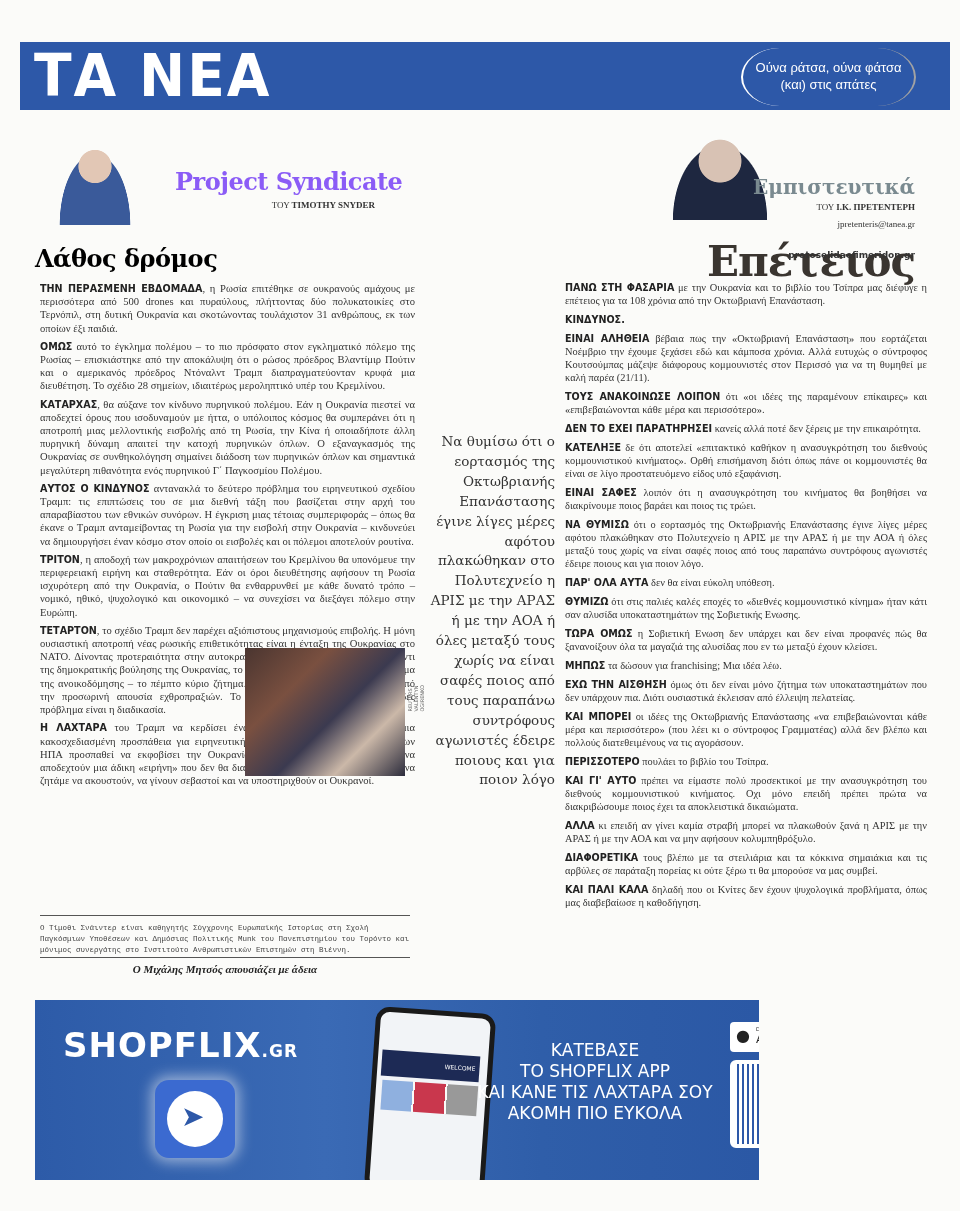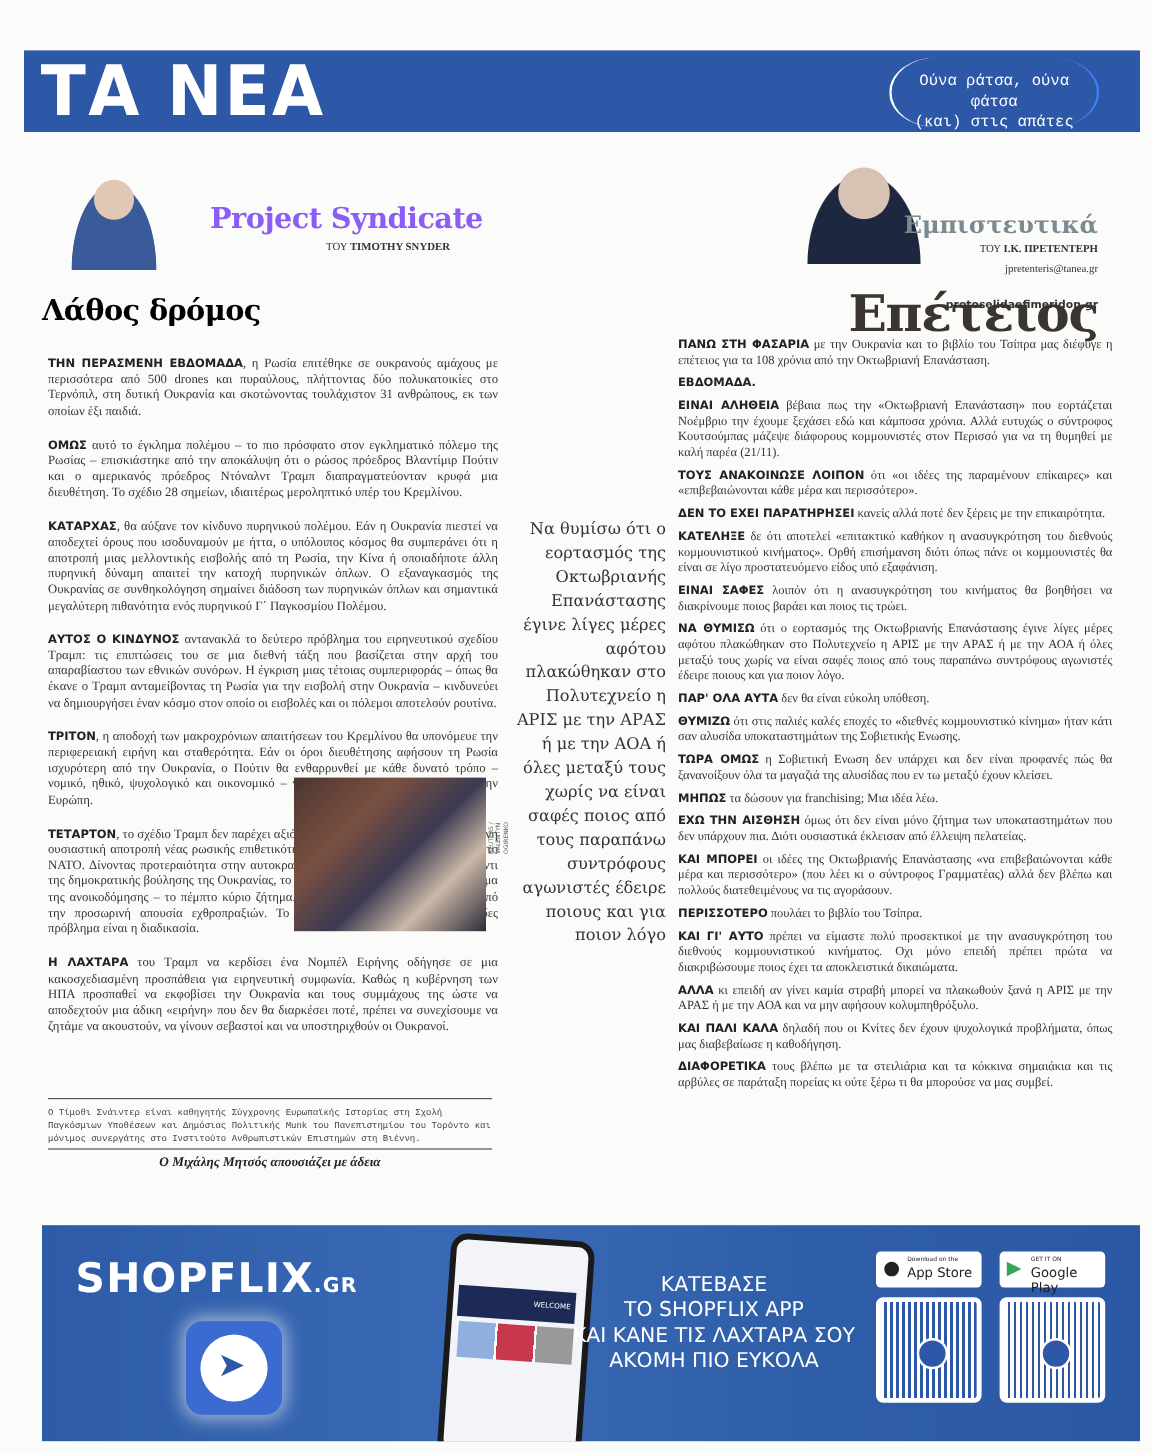--- a/index.html
+++ b/index.html
@@ -1,52 +1,52 @@
 <!DOCTYPE html>
 <html><head>
 <meta charset="utf-8">
 <style>
   html, body { margin:0; padding:0; }
   body { width:960px; height:1211px; background:#fbfbf9; position:relative; overflow:hidden; font-family:"DejaVu Serif", serif; color:#2a2a2a; }
   .masthead { position:absolute; left:20px; top:42px; width:930px; height:68px; background:#2d58a8; }
   .masthead .logo { position:absolute; left:14px; top:2px; font-family:"DejaVu Sans", sans-serif; font-weight:bold; font-size:58px; color:#fff; letter-spacing:2px; line-height:64px; transform:scaleX(0.95); transform-origin:left; }
-  .masthead .tag { position:absolute; right:34px; top:6px; width:175px; height:58px; border-left:2px solid #fff; border-right:2px solid #3b82f6; border-radius:40px / 30px; color:#fff; font-family:Liberation Mono, monospace; font-size:13px; text-align:center; line-height:17px; padding-top:11px; box-sizing:border-box; }
+  .masthead .tag { position:absolute; right:34px; top:6px; width:175px; height:58px; border-left:2px solid #fff; border-right:2px solid #a3a3a3; border-radius:40px / 30px; color:#fff; font-family:Liberation Sans, sans-serif; font-size:13px; text-align:center; line-height:17px; padding-top:11px; box-sizing:border-box; }
 
   .col-left { position:absolute; left:40px; top:125px; width:380px; }
   .author-photo { position:absolute; width:90px; height:90px; border-radius:0; overflow:hidden; }
   .photo-left { left:10px; top:10px; background:radial-gradient(circle at 50% 35%, #e2c7b5 0 22%, transparent 23%), radial-gradient(ellipse at 50% 100%, #3a5a9a 0 55%, transparent 56%), #fbfbf9; }
   .col-name { position:absolute; font-weight:bold; color:#8b5cf6; }
   .ps-title { left:135px; top:42px; font-size:24px; font-family:"DejaVu Serif", serif; letter-spacing:-0.5px; }
   .byline { font-family:"Liberation Serif", serif; font-size:9px; color:#333; position:absolute; }
   .byline b { font-weight:bold; }
   .byline-left { right:45px; top:75px; }
   .headline-left { position:absolute; left:-5px; top:103px; font-family:"DejaVu Serif", serif; font-size:24px; color:#000000; letter-spacing:-0.5px; font-weight:bold; }
   .article { position:absolute; font-family:"Liberation Serif", serif; font-size:10.6px; line-height:13.2px; text-align:justify; color:#333; }
-  .article p { margin:15px 0 5px 0; }
+  .article p { margin:0 0 5px 0; }
   .article .lead { font-family:"DejaVu Sans", sans-serif; font-weight:bold; font-size:9.6px; color:#222; }
   .article-left { left:0; top:157px; width:375px; }
   .news-photo { position:absolute; left:205px; top:523px; width:160px; height:128px; background:linear-gradient(135deg,#4a3530 0%,#7a5040 30%,#3b3a50 55%,#cbb8a8 75%,#2c2c3c 100%); }
   .photo-credit { position:absolute; left:367px; top:560px; font-family:"DejaVu Sans", sans-serif; font-size:5px; color:#666; writing-mode:vertical-rl; transform:rotate(180deg); }
   .rule { position:absolute; height:1px; background:#555; }
   .bio { position:absolute; left:0; top:798px; width:370px; font-family:Liberation Mono, monospace; font-size:7.5px; line-height:11px; color:#444; }
   .absent { position:absolute; left:0; top:838px; width:370px; text-align:center; font-family:"Liberation Serif", serif; font-style:italic; font-weight:bold; font-size:11px; color:#222; }
 
   .col-right { position:absolute; left:565px; top:125px; width:370px; height:820px; }
   .photo-right { left:95px; top:0px; width:120px; height:95px; background:radial-gradient(circle at 50% 38%, #d8c2b4 0 25%, transparent 26%), radial-gradient(ellipse at 50% 100%, #1e2740 0 55%, transparent 56%), #fbfbf9; }
   .emp-title { right:20px; top:50px; font-family:"DejaVu Serif", serif; font-size:20px; color:#7a8a90; font-weight:bold; }
   .byline-right { right:20px; top:77px; }
   .email-right { right:20px; top:94px; font-size:9px; }
   .watermark { position:absolute; right:20px; top:125px; font-family:"DejaVu Sans", sans-serif; font-size:9px; font-weight:bold; color:#333; }
   .headline-right { position:absolute; right:20px; top:112px; font-family:"DejaVu Serif", serif; font-size:42px; font-weight:bold; color:#3a3530; letter-spacing:-1px; }
   .article-right { left:0; top:156px; width:362px; font-size:10.4px; line-height:13px; }
   .article-right p { margin:0 0 6px 0; }
 
   .pullquote { position:absolute; left:430px; top:432px; width:125px; font-family:"DejaVu Serif", serif; font-size:13.5px; line-height:19.9px; color:#333; text-align:right; }
 
-  .ad { position:absolute; left:35px; top:1021px; width:915px; height:180px; background:linear-gradient(90deg,#2d5ba8 0%,#3a6ab5 40%,#2f5ea9 70%,#2b58a5 100%); overflow:hidden; }
+  .ad { position:absolute; left:35px; top:1000px; width:724px; height:180px; background:linear-gradient(90deg,#2d5ba8 0%,#3a6ab5 40%,#2f5ea9 70%,#2b58a5 100%); overflow:hidden; }
   .ad .brand { position:absolute; left:28px; top:25px; font-family:"DejaVu Sans", sans-serif; font-weight:bold; font-size:34px; color:#fff; letter-spacing:1px; }
   .ad .brand small { font-size:17px; }
   .ad .app-icon { position:absolute; left:120px; top:80px; width:80px; height:78px; background:#3b6ad0; border-radius:14px; box-shadow:0 0 14px 4px rgba(255,255,255,0.5); }
   .ad .app-icon .circle { position:absolute; left:12px; top:11px; width:56px; height:56px; border-radius:50%; background:#fff; }
   .ad .app-icon .cursor { position:absolute; left:26px; top:20px; font-size:28px; color:#2d58a8; font-family:"DejaVu Sans", sans-serif; }
   .ad .phone { position:absolute; left:335px; top:10px; width:110px; height:175px; background:#f2f4f7; border:5px solid #1a1a1a; border-radius:14px; transform:rotate(4deg); }
   .ad .phone .banner { position:absolute; left:4px; top:38px; width:98px; height:26px; background:#1d2a55; color:#fff; font-family:"DejaVu Sans", sans-serif; font-size:6px; text-align:right; padding:9px 4px 0 0; box-sizing:border-box; }
   .ad .phone .tiles { position:absolute; left:6px; top:68px; width:96px; height:30px; background:linear-gradient(90deg,#8fb0df 0 32%,#fbfbf9 32% 34%,#c9374d 34% 66%,#fbfbf9 66% 68%,#999 68% 100%); }
   .ad .cta { position:absolute; left:410px; top:40px; width:300px; text-align:center; font-family:"DejaVu Sans", sans-serif; font-size:17px; line-height:21px; color:#fff; }
   .store { position:absolute; top:22px; width:88px; height:30px; background:#fff; border-radius:4px; font-family:"DejaVu Sans", sans-serif; color:#222; }
@@ -101,38 +101,38 @@
   <div class="col-name emp-title">Εμπιστευτικά</div>
   <div class="byline byline-right">
     <span>ΤΟΥ</span> <b>Ι.Κ. ΠΡΕΤΕΝΤΕΡΗ</b>
   </div>
   <div class="byline email-right">jpretenteris@tanea.gr</div>
   <div class="headline-right">Επέτειος</div>
   <div class="watermark">protoselidaefimeridon.gr</div>
 
   <div class="article article-right" id="right-body">
       <p><span class="lead">ΠΑΝΩ ΣΤΗ ΦΑΣΑΡΙΑ</span><span> με την Ουκρανία και το βιβλίο του Τσίπρα μας διέφυγε η επέτειος για τα 108 χρόνια από την Οκτωβριανή Επανάσταση.</span></p>
-      <p><span class="lead">ΕΒΔΟΜΑΔΑ.</span><span></span></p>
+      <p><span class="lead">ΚΙΝΔΥΝΟΣ.</span><span></span></p>
       <p><span class="lead">ΕΙΝΑΙ ΑΛΗΘΕΙΑ</span><span> βέβαια πως την «Οκτωβριανή Επανάσταση» που εορτάζεται Νοέμβριο την έχουμε ξεχάσει εδώ και κάμποσα χρόνια. Αλλά ευτυχώς ο σύντροφος Κουτσούμπας μάζεψε διάφορους κομμουνιστές στον Περισσό για να τη θυμηθεί με καλή παρέα (21/11).</span></p>
       <p><span class="lead">ΤΟΥΣ ΑΝΑΚΟΙΝΩΣΕ ΛΟΙΠΟΝ</span><span> ότι «οι ιδέες της παραμένουν επίκαιρες» και «επιβεβαιώνονται κάθε μέρα και περισσότερο».</span></p>
       <p><span class="lead">ΔΕΝ ΤΟ ΕΧΕΙ ΠΑΡΑΤΗΡΗΣΕΙ</span><span> κανείς αλλά ποτέ δεν ξέρεις με την επικαιρότητα.</span></p>
       <p><span class="lead">ΚΑΤΕΛΗΞΕ</span><span> δε ότι αποτελεί «επιτακτικό καθήκον η ανασυγκρότηση του διεθνούς κομμουνιστικού κινήματος». Ορθή επισήμανση διότι όπως πάνε οι κομμουνιστές θα είναι σε λίγο προστατευόμενο είδος υπό εξαφάνιση.</span></p>
       <p><span class="lead">ΕΙΝΑΙ ΣΑΦΕΣ</span><span> λοιπόν ότι η ανασυγκρότηση του κινήματος θα βοηθήσει να διακρίνουμε ποιος βαράει και ποιος τις τρώει.</span></p>
       <p><span class="lead">ΝΑ ΘΥΜΙΣΩ</span><span> ότι ο εορτασμός της Οκτωβριανής Επανάστασης έγινε λίγες μέρες αφότου πλακώθηκαν στο Πολυτεχνείο η ΑΡΙΣ με την ΑΡΑΣ ή με την ΑΟΑ ή όλες μεταξύ τους χωρίς να είναι σαφές ποιος από τους παραπάνω συντρόφους αγωνιστές έδειρε ποιους και για ποιον λόγο.</span></p>
       <p><span class="lead">ΠΑΡ' ΟΛΑ ΑΥΤΑ</span><span> δεν θα είναι εύκολη υπόθεση.</span></p>
       <p><span class="lead">ΘΥΜΙΖΩ</span><span> ότι στις παλιές καλές εποχές το «διεθνές κομμουνιστικό κίνημα» ήταν κάτι σαν αλυσίδα υποκαταστημάτων της Σοβιετικής Ενωσης.</span></p>
       <p><span class="lead">ΤΩΡΑ ΟΜΩΣ</span><span> η Σοβιετική Ενωση δεν υπάρχει και δεν είναι προφανές πώς θα ξανανοίξουν όλα τα μαγαζιά της αλυσίδας που εν τω μεταξύ έχουν κλείσει.</span></p>
       <p><span class="lead">ΜΗΠΩΣ</span><span> τα δώσουν για franchising; Μια ιδέα λέω.</span></p>
       <p><span class="lead">ΕΧΩ ΤΗΝ ΑΙΣΘΗΣΗ</span><span> όμως ότι δεν είναι μόνο ζήτημα των υποκαταστημάτων που δεν υπάρχουν πια. Διότι ουσιαστικά έκλεισαν από έλλειψη πελατείας.</span></p>
       <p><span class="lead">ΚΑΙ ΜΠΟΡΕΙ</span><span> οι ιδέες της Οκτωβριανής Επανάστασης «να επιβεβαιώνονται κάθε μέρα και περισσότερο» (που λέει κι ο σύντροφος Γραμματέας) αλλά δεν βλέπω και πολλούς διατεθειμένους να τις αγοράσουν.</span></p>
       <p><span class="lead">ΠΕΡΙΣΣΟΤΕΡΟ</span><span> πουλάει το βιβλίο του Τσίπρα.</span></p>
       <p><span class="lead">ΚΑΙ ΓΙ' ΑΥΤΟ</span><span> πρέπει να είμαστε πολύ προσεκτικοί με την ανασυγκρότηση του διεθνούς κομμουνιστικού κινήματος. Οχι μόνο επειδή πρέπει πρώτα να διακριβώσουμε ποιος έχει τα αποκλειστικά δικαιώματα.</span></p>
       <p><span class="lead">ΑΛΛΑ</span><span> κι επειδή αν γίνει καμία στραβή μπορεί να πλακωθούν ξανά η ΑΡΙΣ με την ΑΡΑΣ ή με την ΑΟΑ και να μην αφήσουν κολυμπηθρόξυλο.</span></p>
+      <p><span class="lead">ΔΙΑΦΟΡΕΤΙΚΑ</span><span> τους βλέπω με τα στειλιάρια και τα κόκκινα σημαιάκια και τις αρβύλες σε παράταξη πορείας κι ούτε ξέρω τι θα μπορούσε να μας συμβεί.</span></p>
       <p><span class="lead">ΚΑΙ ΠΑΛΙ ΚΑΛΑ</span><span> δηλαδή που οι Κνίτες δεν έχουν ψυχολογικά προβλήματα, όπως μας διαβεβαίωσε η καθοδήγηση.</span></p>
-      <p><span class="lead">ΔΙΑΦΟΡΕΤΙΚΑ</span><span> τους βλέπω με τα στειλιάρια και τα κόκκινα σημαιάκια και τις αρβύλες σε παράταξη πορείας κι ούτε ξέρω τι θα μπορούσε να μας συμβεί.</span></p>
     </div>
 </div>
 
 <div class="ad">
   <div class="brand"><span>SHOPFLIX</span><small>.GR</small></div>
   <div class="app-icon">
     <div class="circle"></div>
     <div class="cursor">➤</div>
   </div>
   <div class="phone">

